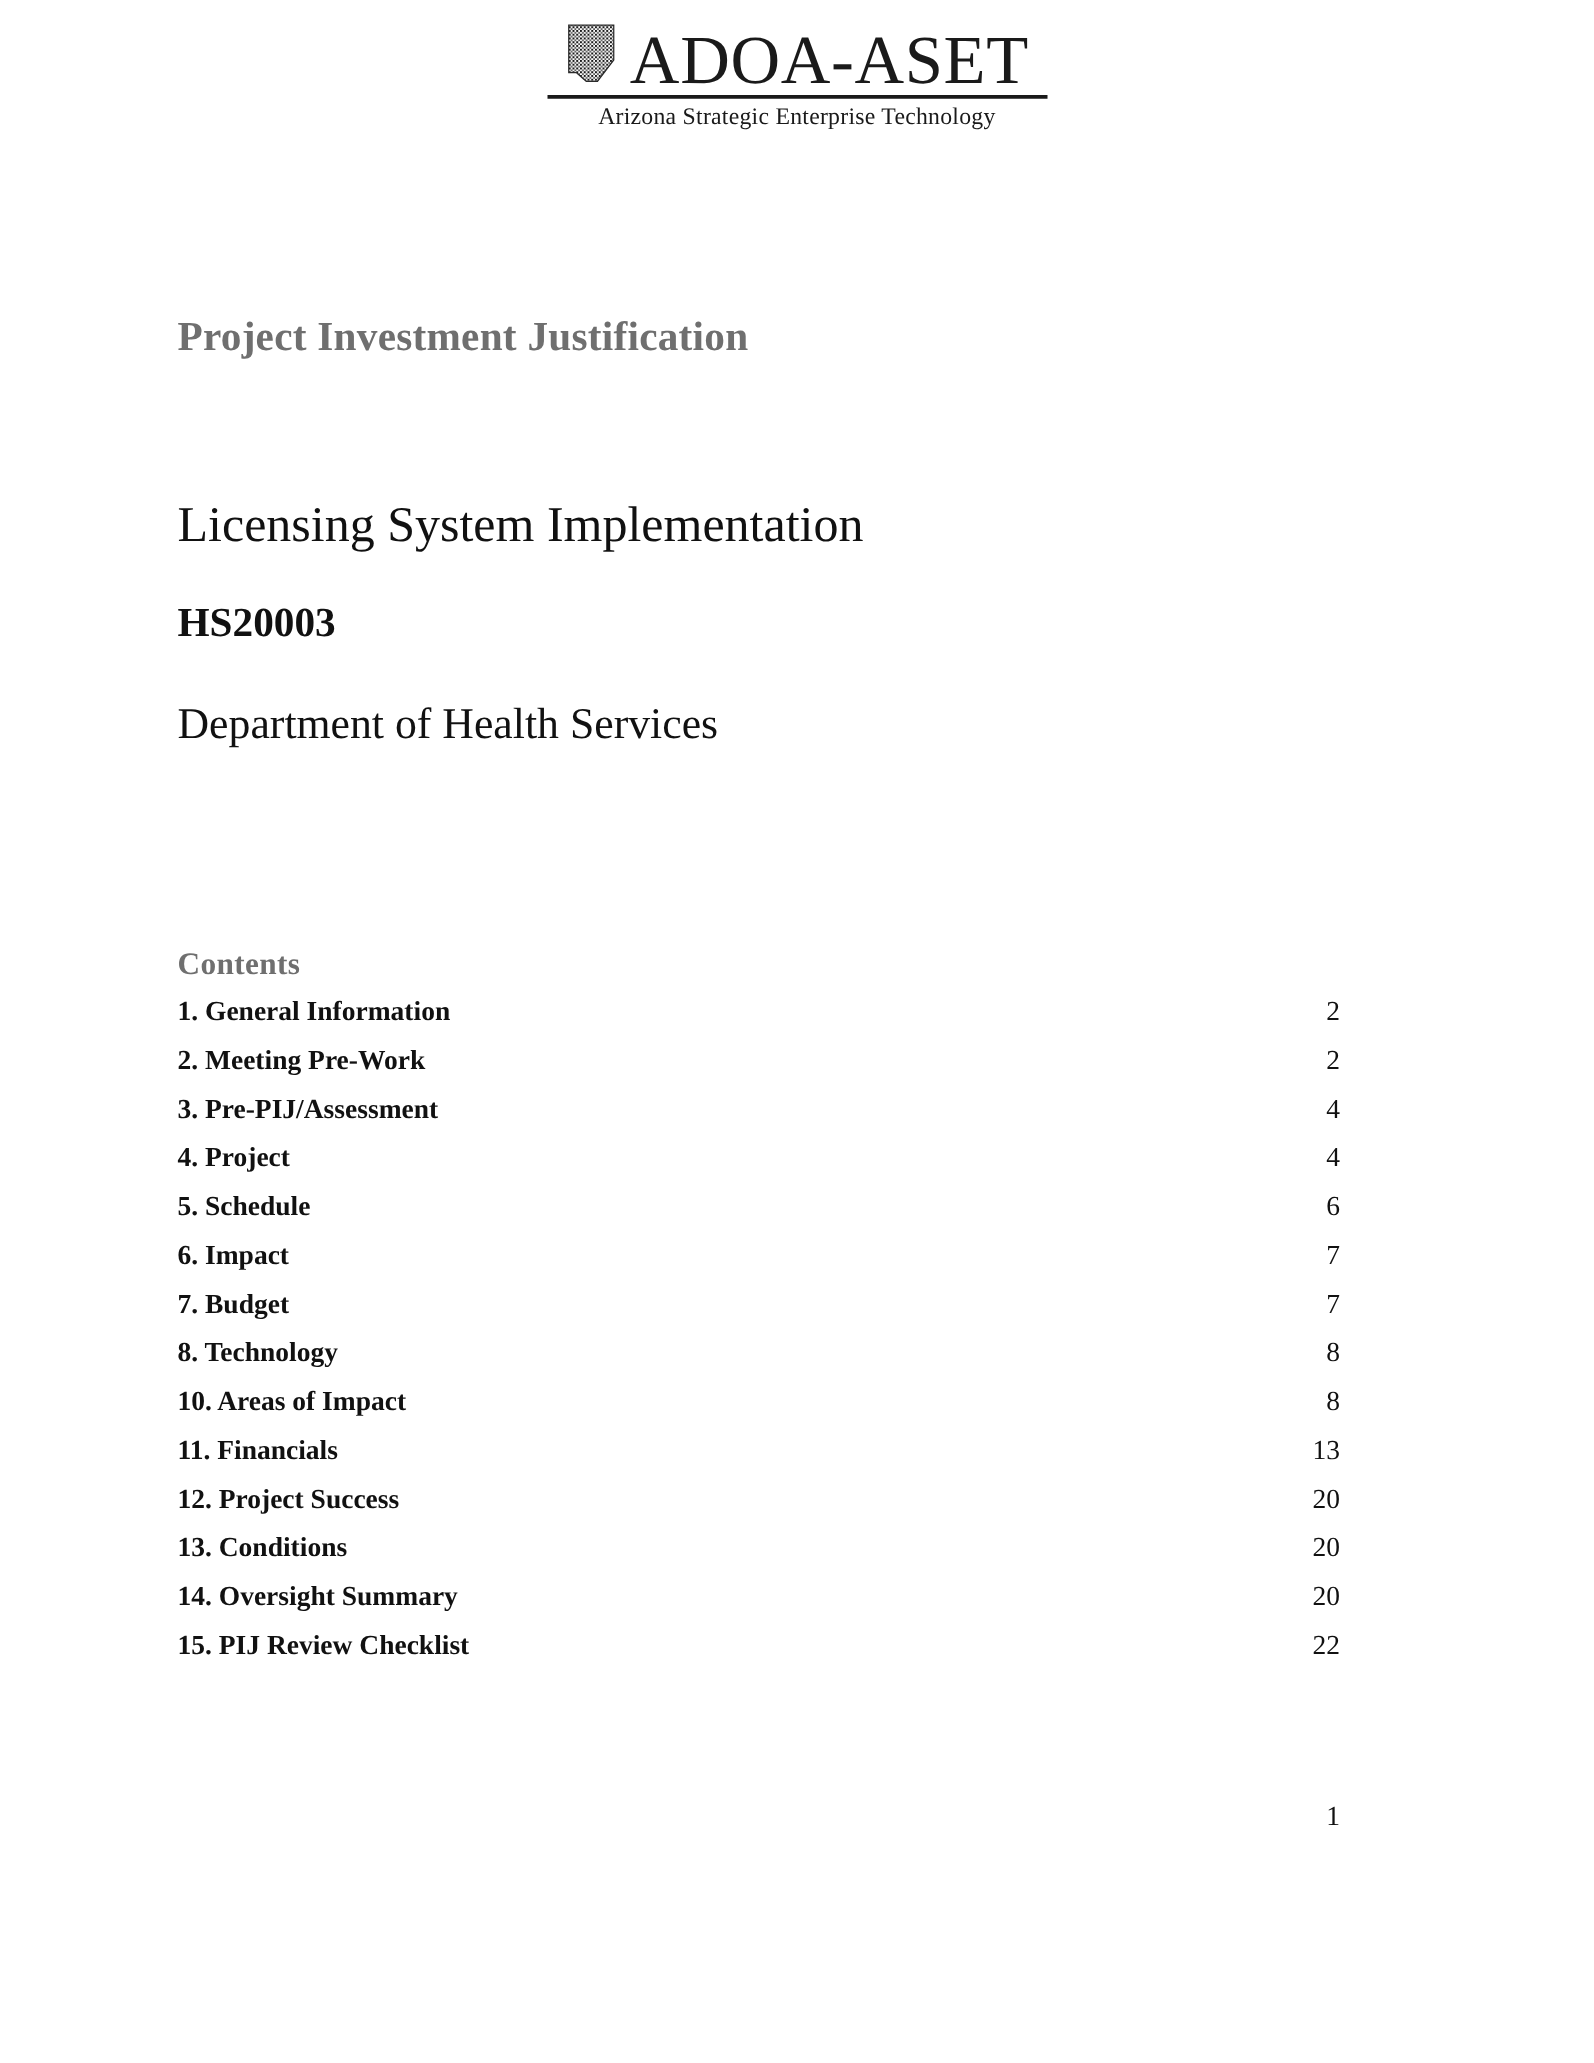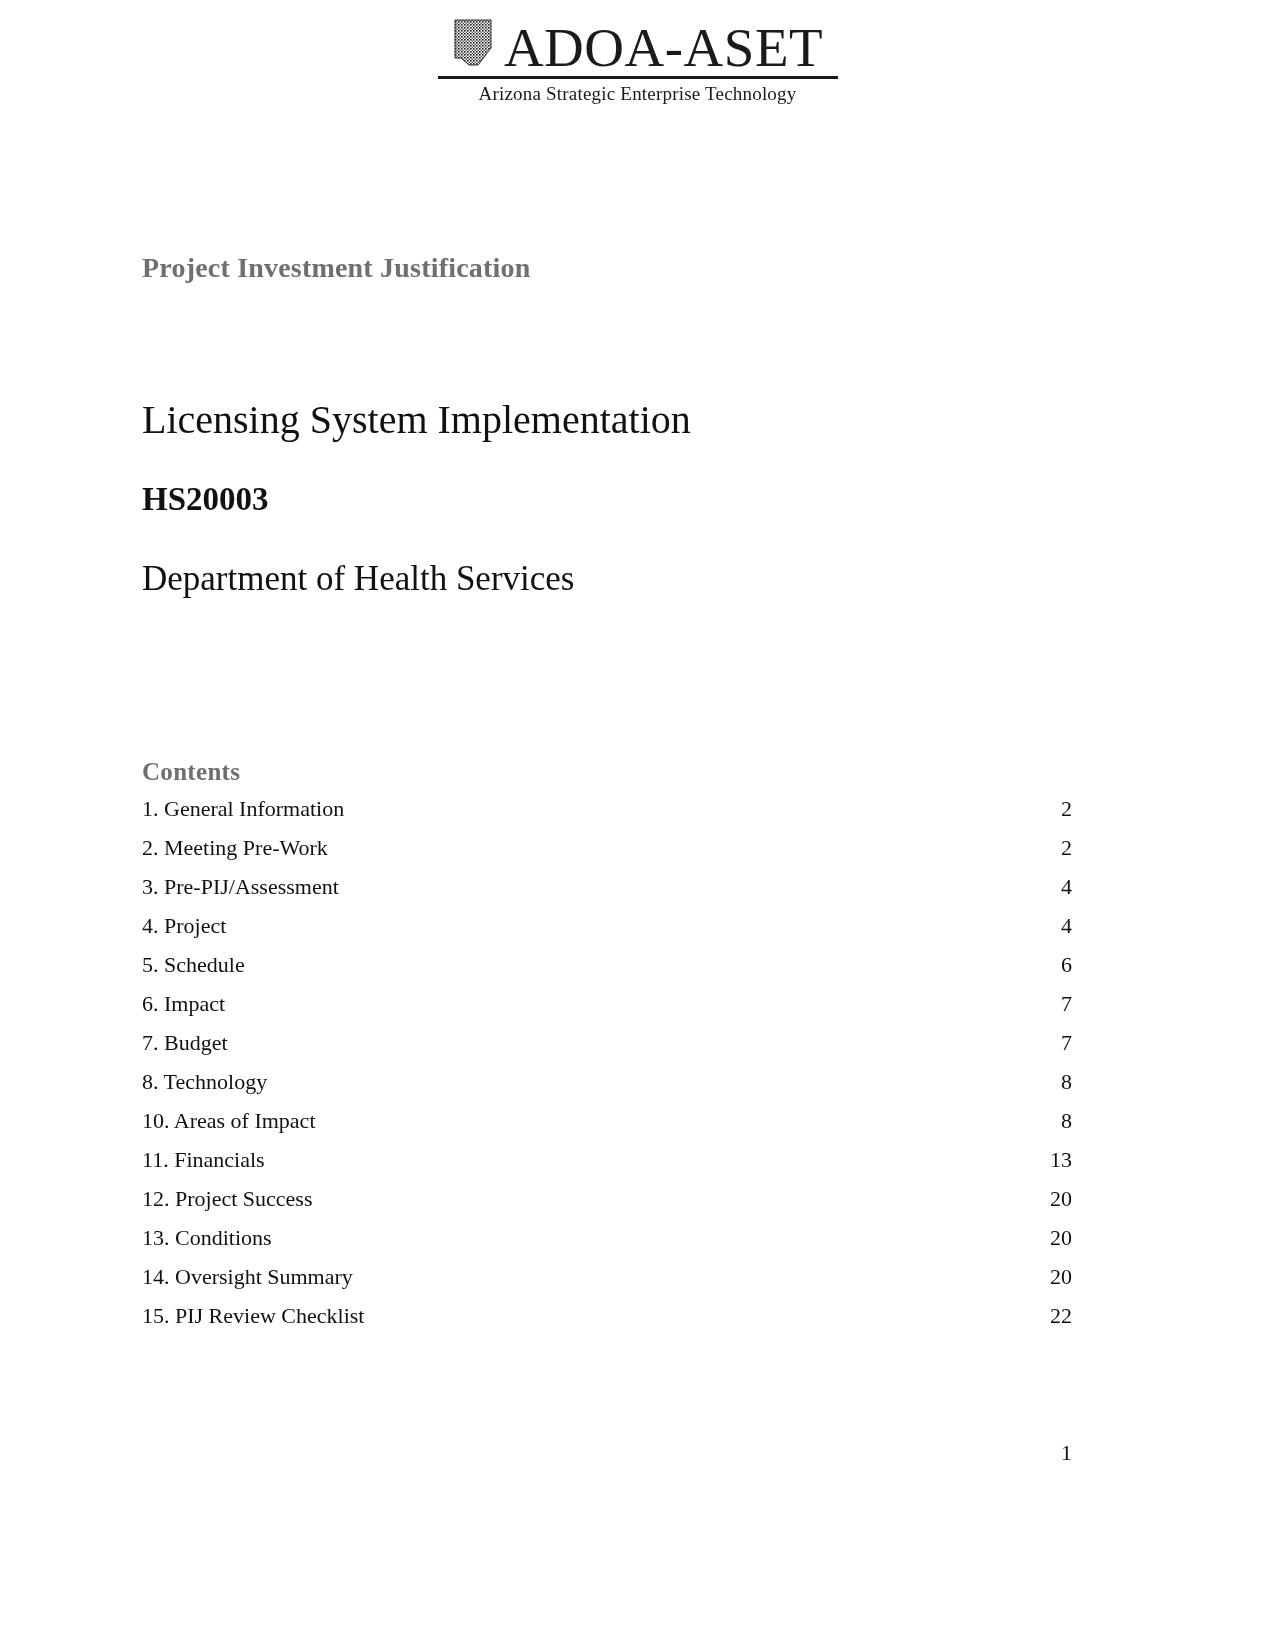--- a/index.html
+++ b/index.html
@@ -73,21 +73,21 @@
   .content-area {
     position: absolute;
     left: 142px;
     top: 0;
     width: 930px;
   }
   .doc-heading {
     position: absolute;
     top: 252px;
     left: 0;
-    font-size: 28px;
+    font-size: 33px;
     font-weight: bold;
     color: #6f6f6f;
     letter-spacing: 0.2px;
     white-space: nowrap;
   }
   .doc-subject {
     position: absolute;
     top: 396px;
     left: 0;
     font-size: 40px;
@@ -131,21 +131,21 @@
     width: 930px;
   }
   .toc-row {
     display: flex;
     align-items: baseline;
     justify-content: space-between;
     height: 39px;
     font-size: 22px;
     color: #111111;
   }
-  .toc-label { white-space: nowrap; }
+  .toc-label { white-space: nowrap; font-weight: bold; }
   .toc-page {
     text-align: right;
     min-width: 40px;
     white-space: nowrap;
   }
 
   
   .footer-page {
     position: absolute;
     top: 1440px;

